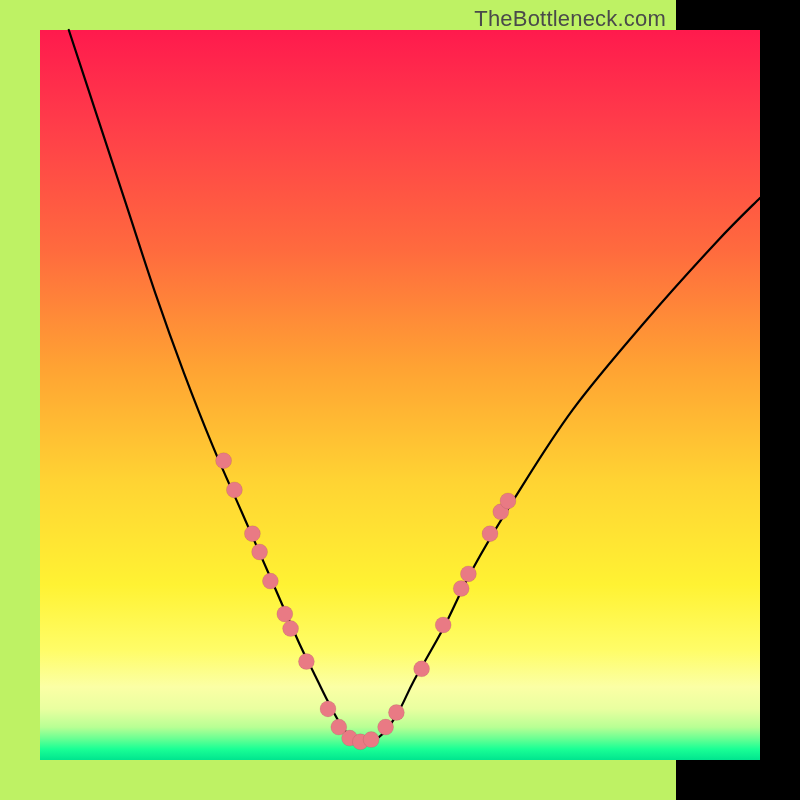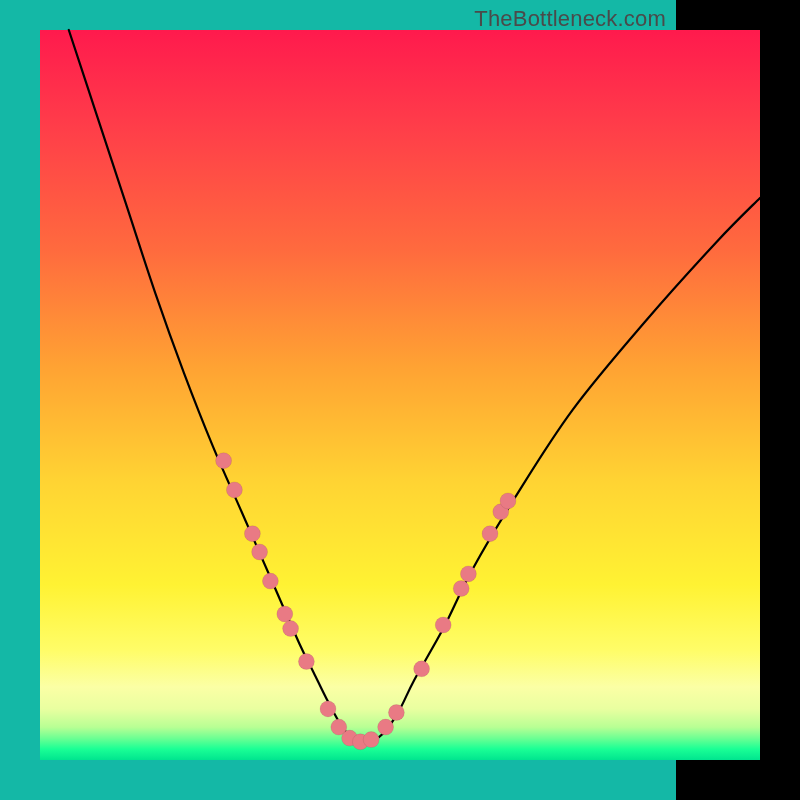--- a/index.html
+++ b/index.html
@@ -8,21 +8,21 @@
     width: 800px;
     height: 800px;
     background: #000;
     overflow: hidden;
     font-family: Arial, Helvetica, sans-serif;
   }
   .frame {
     position: relative;
     width: 676px;
     height: 800px;
-    background: #14b8a6;
+    background: #bef264;
   }
   .watermark {
     position: absolute;
     top: 6px;
     right: 10px;
     color: #4a4a4a;
     font-size: 22px;
     font-weight: 400;
     letter-spacing: 0.2px;
     z-index: 5;

